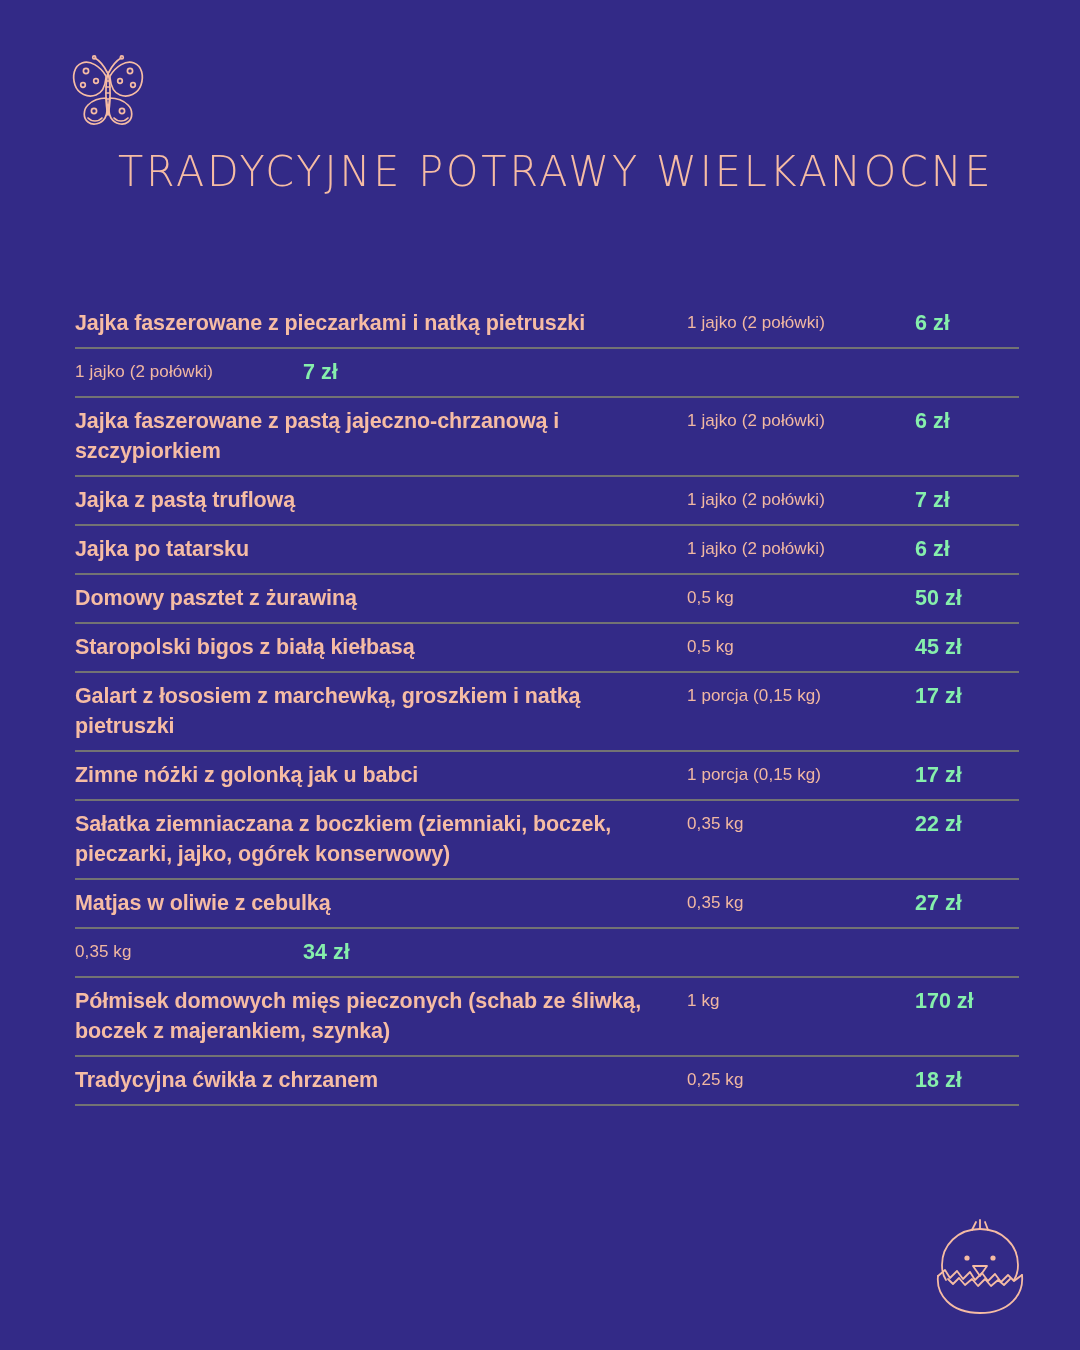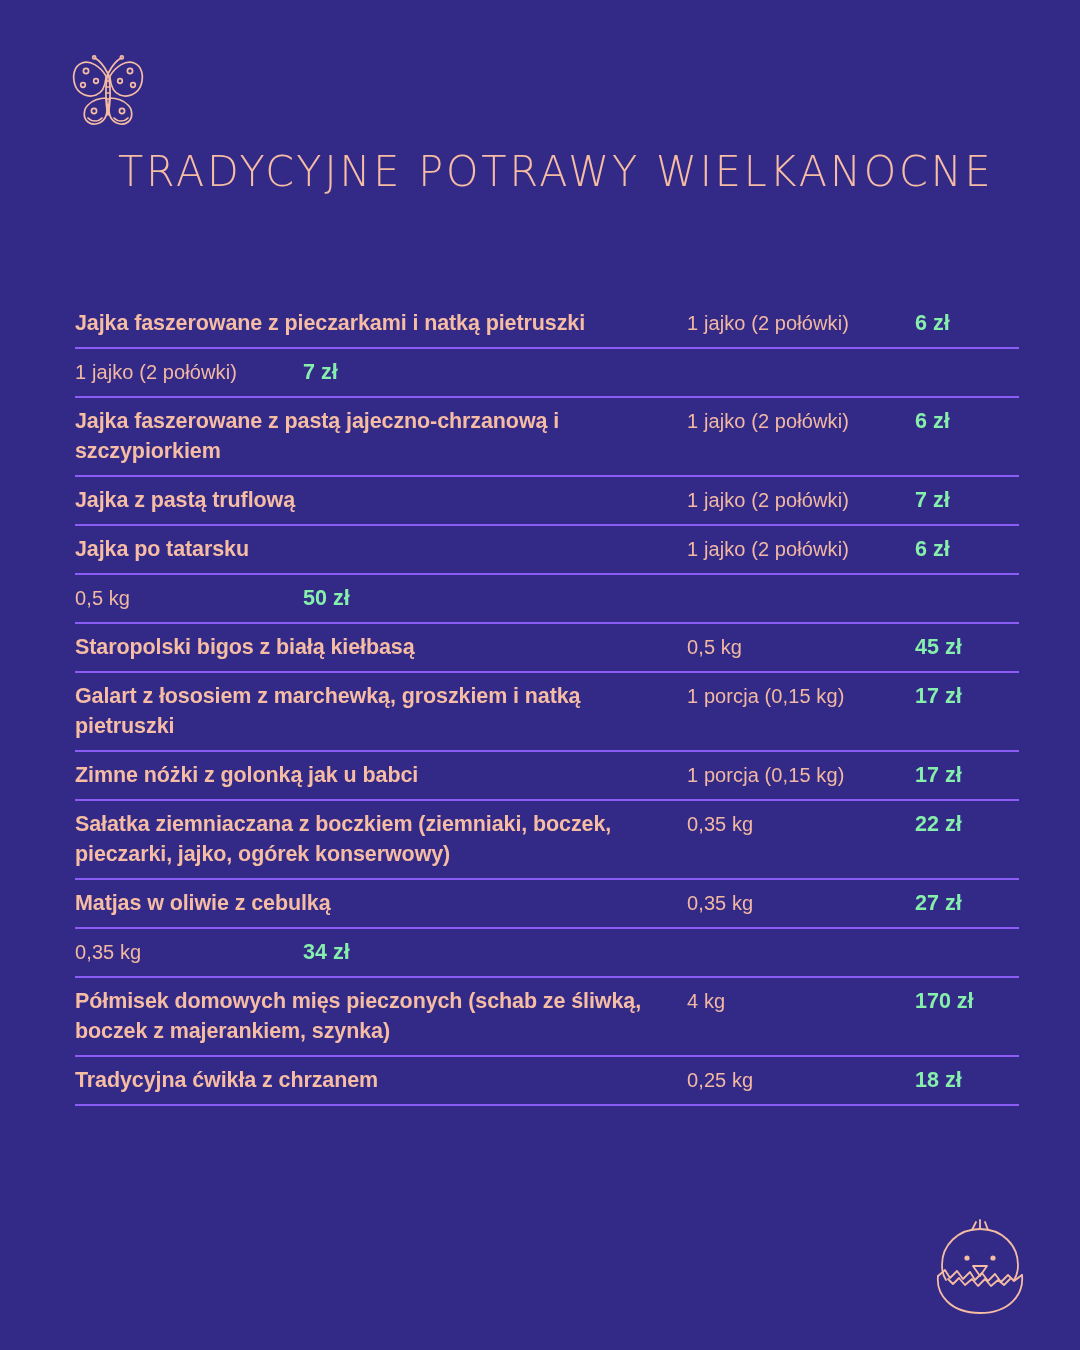--- a/index.html
+++ b/index.html
@@ -50,40 +50,40 @@
   
   #menu-table {
     position: absolute;
     left: 75px;
     top: 300px;
     width: 944px;
   }
   .menu-row {
     display: flex;
     align-items: flex-start;
-    border-bottom: 2px solid #8b5cf6;
+    border-bottom: 2px solid #737373;
     padding: 8px 0 9px 0;
     box-sizing: border-box;
   }
   .cell-name {
     flex: 0 0 612px;
     max-width: 612px;
     color: #F6BCA4;
     font-weight: bold;
     font-size: 21.5px;
     line-height: 30px;
     letter-spacing: -0.1px;
     padding-right: 8px;
     box-sizing: border-box;
   }
   .cell-portion {
     flex: 0 0 228px;
     color: #F2B8A2;
     font-weight: normal;
-    font-size: 20px;
+    font-size: 17px;
     line-height: 30px;
     letter-spacing: 0.1px;
   }
   .cell-price {
     flex: 1 1 auto;
     text-align: left;
     color: #86efac;
     font-weight: bold;
     font-size: 21.5px;
     line-height: 30px;
@@ -151,20 +151,21 @@
       <div class="cell-name">Jajka z pastą truflową</div>
       <div class="cell-portion">1 jajko (2 połówki)</div>
       <div class="cell-price">7 zł</div>
     </div>
     <div class="menu-row">
       <div class="cell-name">Jajka po tatarsku</div>
       <div class="cell-portion">1 jajko (2 połówki)</div>
       <div class="cell-price">6 zł</div>
     </div>
     <div class="menu-row">
+      <div class="cell-name">Domowy pasztet z żurawiną</div>
       <div class="cell-portion">0,5 kg</div>
       <div class="cell-price">50 zł</div>
     </div>
     <div class="menu-row">
       <div class="cell-name">Staropolski bigos z białą kiełbasą</div>
       <div class="cell-portion">0,5 kg</div>
       <div class="cell-price">45 zł</div>
     </div>
     <div class="menu-row">
       <div class="cell-name">Galart z łososiem z marchewką, groszkiem i natką pietruszki</div>
@@ -185,21 +186,21 @@
       <div class="cell-name">Matjas w oliwie z cebulką</div>
       <div class="cell-portion">0,35 kg</div>
       <div class="cell-price">27 zł</div>
     </div>
     <div class="menu-row">
       <div class="cell-portion">0,35 kg</div>
       <div class="cell-price">34 zł</div>
     </div>
     <div class="menu-row">
       <div class="cell-name">Półmisek domowych mięs pieczonych (schab ze śliwką, boczek z majerankiem, szynka)</div>
-      <div class="cell-portion">4 kg</div>
+      <div class="cell-portion">1 kg</div>
       <div class="cell-price">170 zł</div>
     </div>
     <div class="menu-row">
       <div class="cell-name">Tradycyjna ćwikła z chrzanem</div>
       <div class="cell-portion">0,25 kg</div>
       <div class="cell-price">18 zł</div>
     </div>
   </div>
 
 <svg id="chick-icon" viewBox="0 0 104 108" fill="none" stroke="#F6BCA4" stroke-width="1.8" stroke-linecap="round" stroke-linejoin="round">

